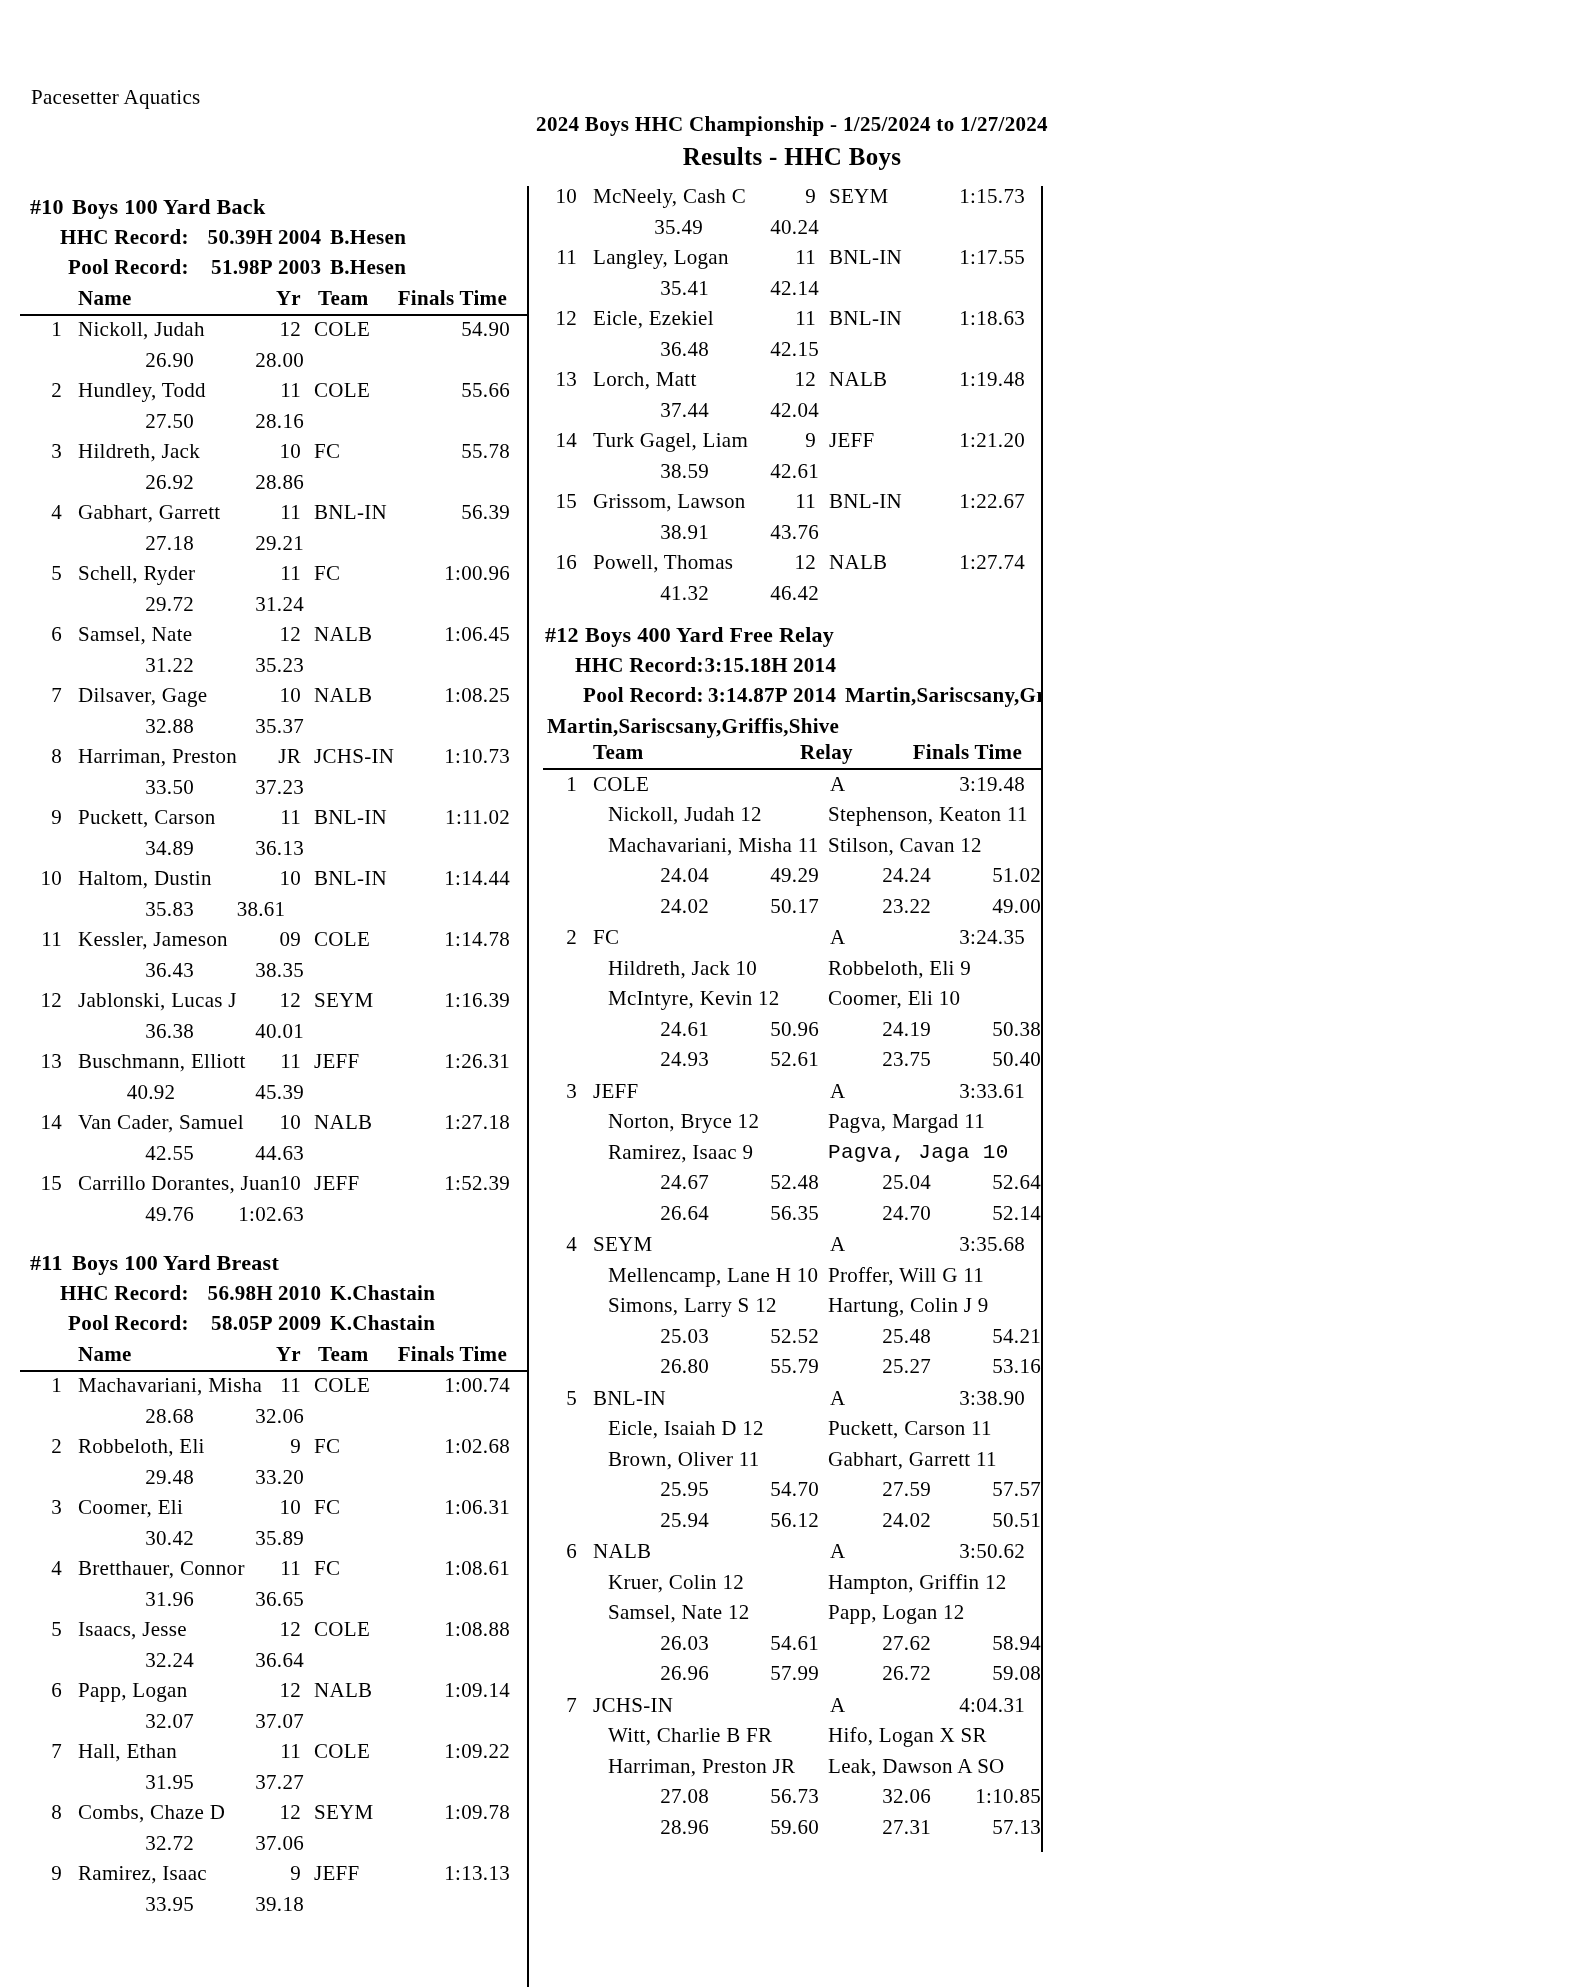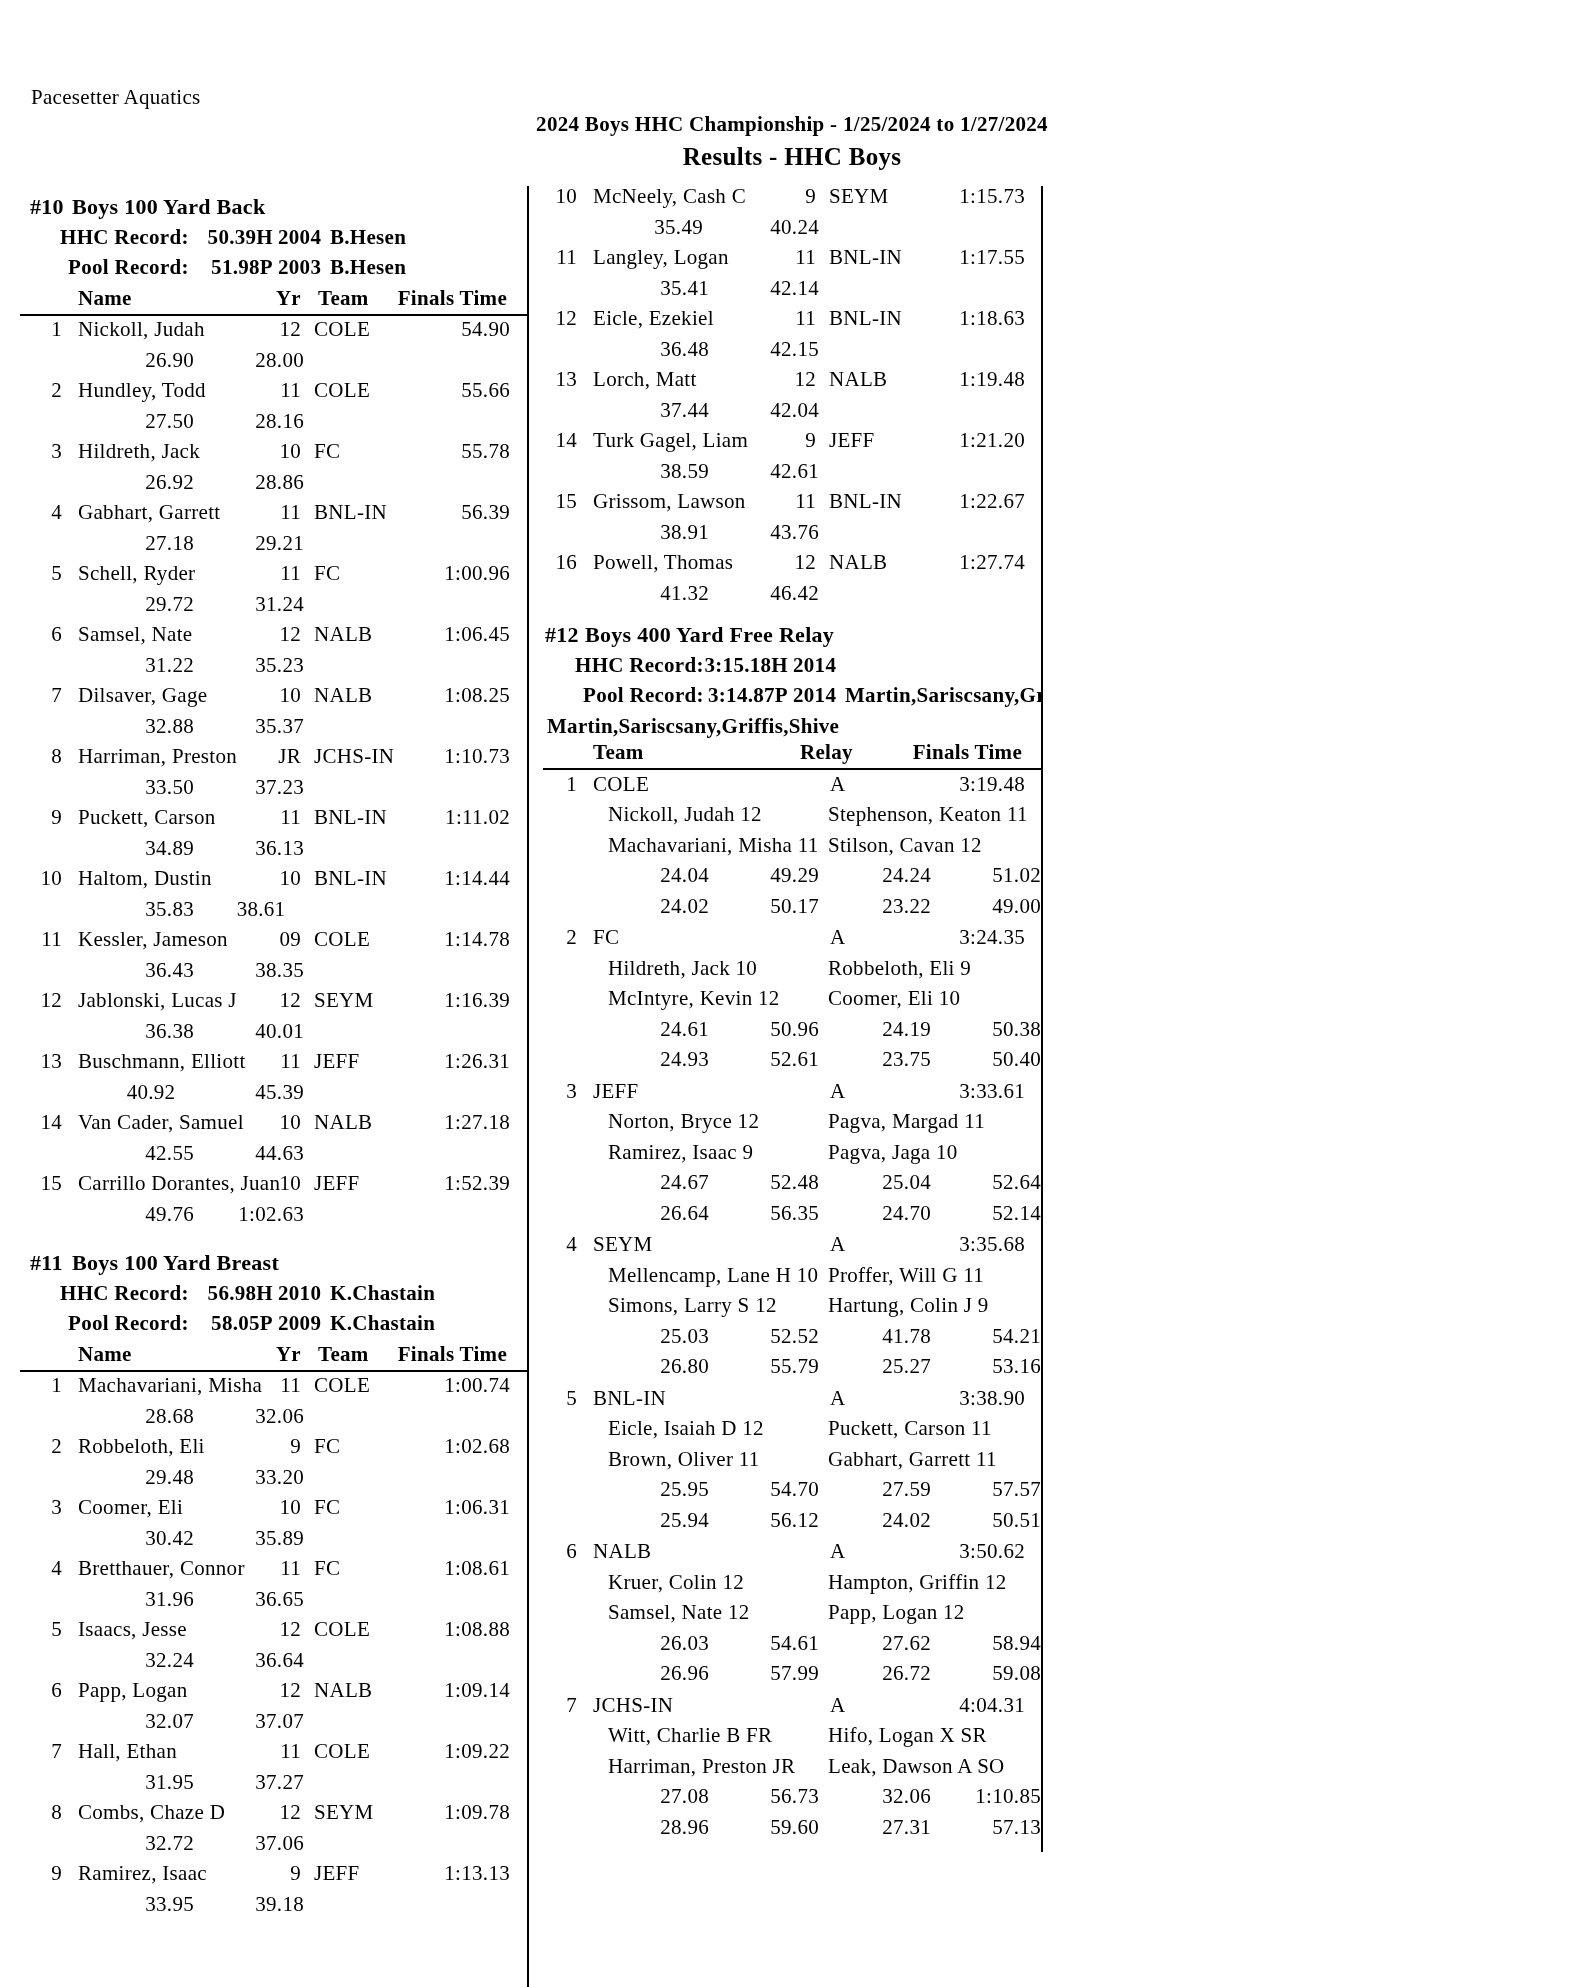--- a/index.html
+++ b/index.html
@@ -121,27 +121,27 @@
       <div class="ln" style="left: 543px; top: 829.5px; width: 499px;"><span style="left: 65px;">Machavariani, Misha 11</span><span style="left: 285px;">Stilson, Cavan 12</span></div>
       <div class="ln" style="left: 543px; top: 860px; width: 499px;"><span class="r" style="left: 66px; width: 100px;">24.04</span><span class="r" style="left: 176px; width: 100px;">49.29</span><span class="r" style="left: 288px; width: 100px;">24.24</span><span class="r" style="left: 398px; width: 100px;">51.02</span></div>
       <div class="ln" style="left: 543px; top: 890.5px; width: 499px;"><span class="r" style="left: 66px; width: 100px;">24.02</span><span class="r" style="left: 176px; width: 100px;">50.17</span><span class="r" style="left: 288px; width: 100px;">23.22</span><span class="r" style="left: 398px; width: 100px;">49.00</span></div>
       <div class="ln" style="left: 543px; top: 922px; width: 499px;"><span class="r" style="left: 0px; width: 34px;">2</span><span style="left: 50px;">FC</span><span style="left: 287px;">A</span><span class="r" style="left: 350px; width: 132px;">3:24.35</span></div>
       <div class="ln" style="left: 543px; top: 952.5px; width: 499px;"><span style="left: 65px;">Hildreth, Jack 10</span><span style="left: 285px;">Robbeloth, Eli 9</span></div>
       <div class="ln" style="left: 543px; top: 983px; width: 499px;"><span style="left: 65px;">McIntyre, Kevin 12</span><span style="left: 285px;">Coomer, Eli 10</span></div>
       <div class="ln" style="left: 543px; top: 1013.5px; width: 499px;"><span class="r" style="left: 66px; width: 100px;">24.61</span><span class="r" style="left: 176px; width: 100px;">50.96</span><span class="r" style="left: 288px; width: 100px;">24.19</span><span class="r" style="left: 398px; width: 100px;">50.38</span></div>
       <div class="ln" style="left: 543px; top: 1044px; width: 499px;"><span class="r" style="left: 66px; width: 100px;">24.93</span><span class="r" style="left: 176px; width: 100px;">52.61</span><span class="r" style="left: 288px; width: 100px;">23.75</span><span class="r" style="left: 398px; width: 100px;">50.40</span></div>
       <div class="ln" style="left: 543px; top: 1075.5px; width: 499px;"><span class="r" style="left: 0px; width: 34px;">3</span><span style="left: 50px;">JEFF</span><span style="left: 287px;">A</span><span class="r" style="left: 350px; width: 132px;">3:33.61</span></div>
       <div class="ln" style="left: 543px; top: 1106px; width: 499px;"><span style="left: 65px;">Norton, Bryce 12</span><span style="left: 285px;">Pagva, Margad 11</span></div>
-      <div class="ln" style="left: 543px; top: 1136.5px; width: 499px;"><span style="left: 65px;">Ramirez, Isaac 9</span><span style="left: 285px;">Pagva, Jaga 10</span></div>
+      <div class="ln" style="left: 543px; top: 1136.5px; width: 499px;"><span style="left: 65px;">Ramirez, Isaac 9</span><span style="left: 285px; font-family: Liberation Mono, monospace;">Pagva, Jaga 10</span></div>
       <div class="ln" style="left: 543px; top: 1167px; width: 499px;"><span class="r" style="left: 66px; width: 100px;">24.67</span><span class="r" style="left: 176px; width: 100px;">52.48</span><span class="r" style="left: 288px; width: 100px;">25.04</span><span class="r" style="left: 398px; width: 100px;">52.64</span></div>
       <div class="ln" style="left: 543px; top: 1197.5px; width: 499px;"><span class="r" style="left: 66px; width: 100px;">26.64</span><span class="r" style="left: 176px; width: 100px;">56.35</span><span class="r" style="left: 288px; width: 100px;">24.70</span><span class="r" style="left: 398px; width: 100px;">52.14</span></div>
       <div class="ln" style="left: 543px; top: 1229px; width: 499px;"><span class="r" style="left: 0px; width: 34px;">4</span><span style="left: 50px;">SEYM</span><span style="left: 287px;">A</span><span class="r" style="left: 350px; width: 132px;">3:35.68</span></div>
       <div class="ln" style="left: 543px; top: 1259.5px; width: 499px;"><span style="left: 65px;">Mellencamp, Lane H 10</span><span style="left: 285px;">Proffer, Will G 11</span></div>
       <div class="ln" style="left: 543px; top: 1290px; width: 499px;"><span style="left: 65px;">Simons, Larry S 12</span><span style="left: 285px;">Hartung, Colin J 9</span></div>
-      <div class="ln" style="left: 543px; top: 1320.5px; width: 499px;"><span class="r" style="left: 66px; width: 100px;">25.03</span><span class="r" style="left: 176px; width: 100px;">52.52</span><span class="r" style="left: 288px; width: 100px;">41.78</span><span class="r" style="left: 398px; width: 100px;">54.21</span></div>
+      <div class="ln" style="left: 543px; top: 1320.5px; width: 499px;"><span class="r" style="left: 66px; width: 100px;">25.03</span><span class="r" style="left: 176px; width: 100px;">52.52</span><span class="r" style="left: 288px; width: 100px;">25.48</span><span class="r" style="left: 398px; width: 100px;">54.21</span></div>
       <div class="ln" style="left: 543px; top: 1351px; width: 499px;"><span class="r" style="left: 66px; width: 100px;">26.80</span><span class="r" style="left: 176px; width: 100px;">55.79</span><span class="r" style="left: 288px; width: 100px;">25.27</span><span class="r" style="left: 398px; width: 100px;">53.16</span></div>
       <div class="ln" style="left: 543px; top: 1382.5px; width: 499px;"><span class="r" style="left: 0px; width: 34px;">5</span><span style="left: 50px;">BNL-IN</span><span style="left: 287px;">A</span><span class="r" style="left: 350px; width: 132px;">3:38.90</span></div>
       <div class="ln" style="left: 543px; top: 1413px; width: 499px;"><span style="left: 65px;">Eicle, Isaiah D 12</span><span style="left: 285px;">Puckett, Carson 11</span></div>
       <div class="ln" style="left: 543px; top: 1443.5px; width: 499px;"><span style="left: 65px;">Brown, Oliver 11</span><span style="left: 285px;">Gabhart, Garrett 11</span></div>
       <div class="ln" style="left: 543px; top: 1474px; width: 499px;"><span class="r" style="left: 66px; width: 100px;">25.95</span><span class="r" style="left: 176px; width: 100px;">54.70</span><span class="r" style="left: 288px; width: 100px;">27.59</span><span class="r" style="left: 398px; width: 100px;">57.57</span></div>
       <div class="ln" style="left: 543px; top: 1504.5px; width: 499px;"><span class="r" style="left: 66px; width: 100px;">25.94</span><span class="r" style="left: 176px; width: 100px;">56.12</span><span class="r" style="left: 288px; width: 100px;">24.02</span><span class="r" style="left: 398px; width: 100px;">50.51</span></div>
       <div class="ln" style="left: 543px; top: 1536px; width: 499px;"><span class="r" style="left: 0px; width: 34px;">6</span><span style="left: 50px;">NALB</span><span style="left: 287px;">A</span><span class="r" style="left: 350px; width: 132px;">3:50.62</span></div>
       <div class="ln" style="left: 543px; top: 1566.5px; width: 499px;"><span style="left: 65px;">Kruer, Colin 12</span><span style="left: 285px;">Hampton, Griffin 12</span></div>
       <div class="ln" style="left: 543px; top: 1597px; width: 499px;"><span style="left: 65px;">Samsel, Nate 12</span><span style="left: 285px;">Papp, Logan 12</span></div>
       <div class="ln" style="left: 543px; top: 1627.5px; width: 499px;"><span class="r" style="left: 66px; width: 100px;">26.03</span><span class="r" style="left: 176px; width: 100px;">54.61</span><span class="r" style="left: 288px; width: 100px;">27.62</span><span class="r" style="left: 398px; width: 100px;">58.94</span></div>

